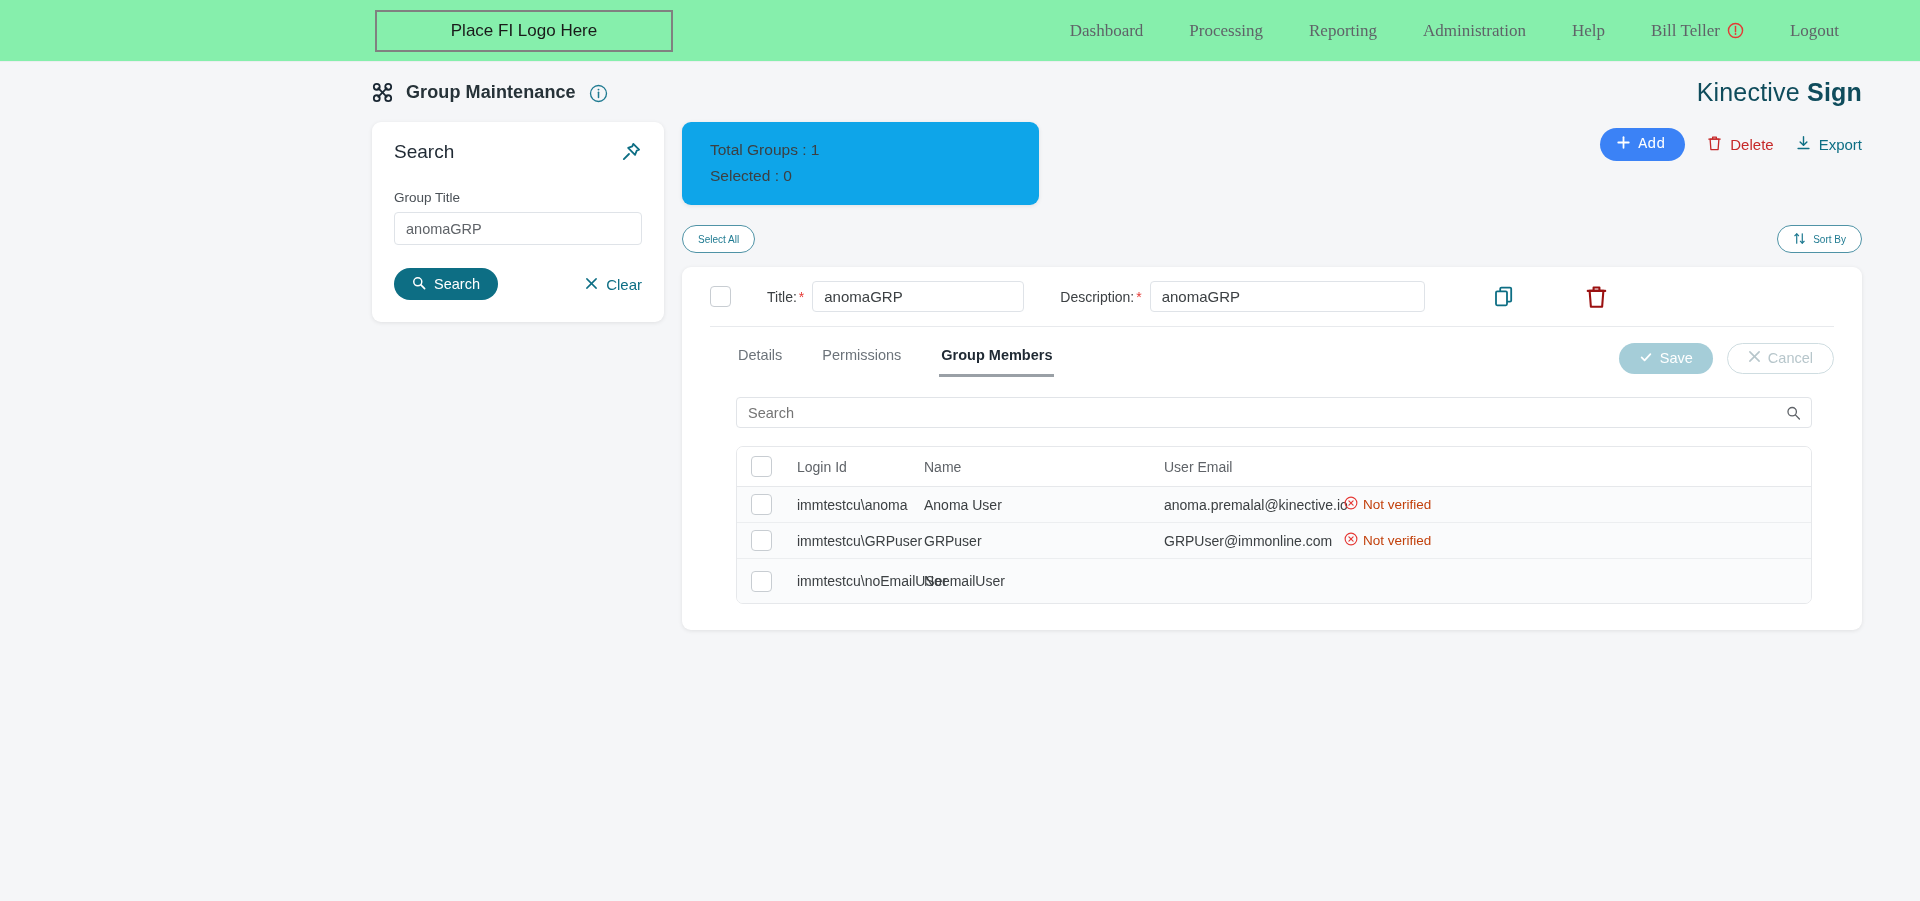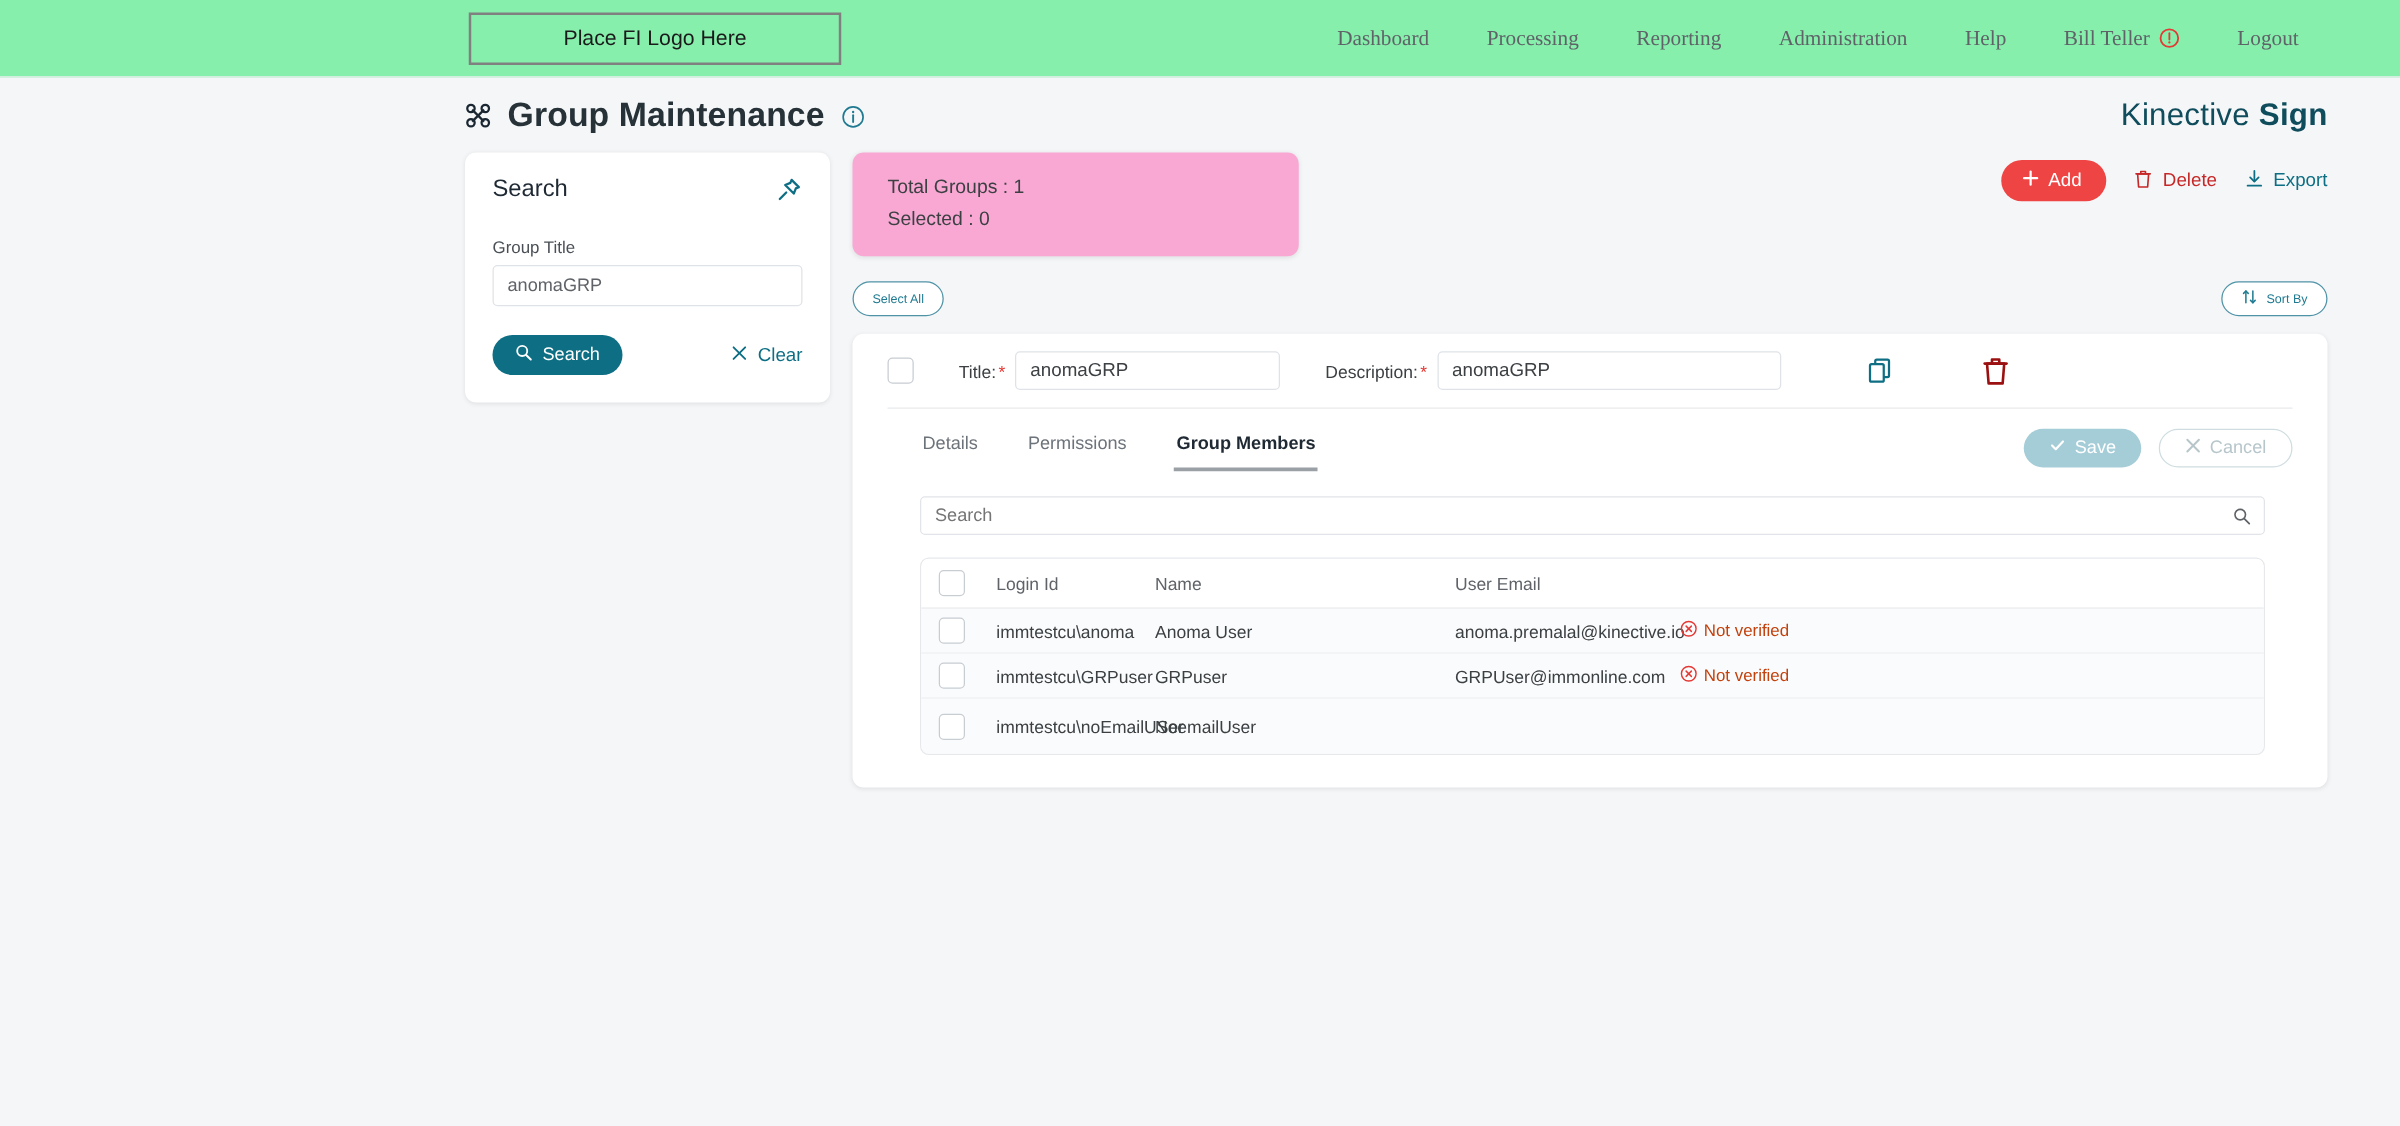--- a/index.html
+++ b/index.html
@@ -47,21 +47,21 @@
     height: 60px;
     display: flex; align-items: center;
     padding: 0 58px 0 0;
   }
   .title-wrap {
     margin-left: 372px;
     display: flex; align-items: center; gap: 13px;
   }
   .node-ico { line-height: 0; }
   .page-title {
-    font-size: 27px;
+    font-size: 18px;
     font-weight: bold;
     color: #263238;
     letter-spacing: .1px;
   }
   .info-ico { line-height: 0; margin-top: 2px; }
   .brand {
     margin-left: auto;
     font-size: 25px;
     color: #0f4c5c;
     letter-spacing: .2px;
@@ -125,39 +125,39 @@
     display: flex; align-items: center; gap: 8px;
     cursor: pointer;
   }
 
   
   .right-col { flex: 1; min-width: 0; }
 
   .stats-row { display: flex; align-items: flex-start; }
   .stats-card {
     width: 357px;
-    background: #f9a8d4;
+    background: #0ea5e9;
     border-radius: 9px;
     box-shadow: 0 1px 4px rgba(0,0,0,.09);
     padding: 15px 0 16px 28px;
   }
   .stat-line { font-size: 15.5px; color: #3c4043; line-height: 26px; }
 
   .top-actions {
     margin-left: auto;
     display: flex; align-items: center; gap: 22px;
     padding-top: 6px;
   }
   .btn-add {
-    background: #ef4444; color: #fff;
+    background: #3b82f6; color: #fff;
     border: none; border-radius: 18px;
     height: 33px; padding: 0 20px 0 16px;
     font-size: 15px; cursor: pointer;
     display: flex; align-items: center; gap: 7px;
-    font-family: Liberation Sans, sans-serif;
+    font-family: Liberation Mono, monospace;
   }
   .btn-plain {
     background: none; border: none;
     font-size: 15px; cursor: pointer;
     display: flex; align-items: center; gap: 8px;
     font-family: "Liberation Sans", sans-serif;
   }
   .btn-delete { color: #c62828; }
   .btn-export { color: #0d6e84; }
 

